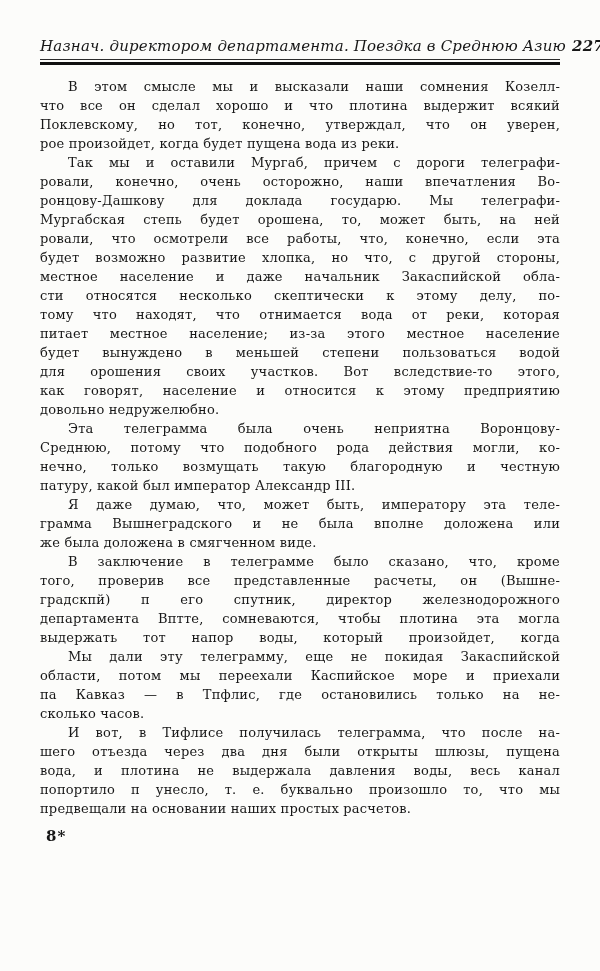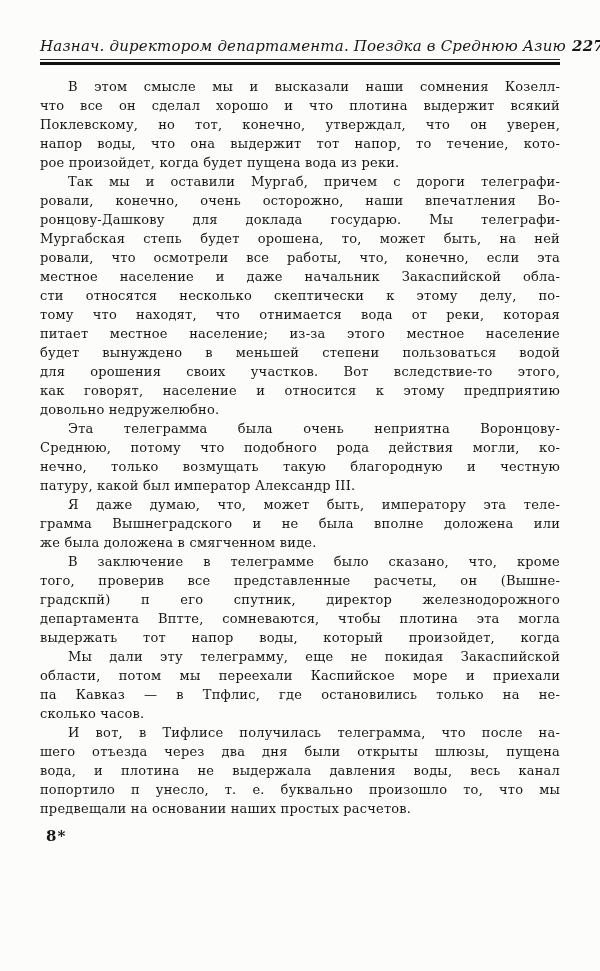--- a/index.html
+++ b/index.html
@@ -73,29 +73,29 @@
     <span>Назнач. директором департамента. Поездка в Среднюю Азию</span><span class="pagenum">227</span>
   </div>
 
   <div class="header-rule"></div>
 
   <div class="page-body">
       <div class="para">
         <div class="line first">В этом смысле мы и высказали наши сомнения Козелл-</div>
         <div class="line">что все он сделал хорошо и что плотина выдержит всякий</div>
         <div class="line">Поклевскому, но тот, конечно, утверждал, что он уверен,</div>
-        <div class="line">напор воды, что она выдержит тот напор, то течение, кото-</div>
         <div class="line last">рое произойдет, когда будет пущена вода из реки.</div>
       </div>
       <div class="para">
         <div class="line first">Так мы и оставили Мургаб, причем с дороги телеграфи-</div>
         <div class="line">ровали, конечно, очень осторожно, наши впечатления Во-</div>
         <div class="line">ронцову-Дашкову для доклада государю. Мы телеграфи-</div>
         <div class="line">Мургабская степь будет орошена, то, может быть, на ней</div>
         <div class="line">ровали, что осмотрели все работы, что, конечно, если эта</div>
+        <div class="line">будет возможно развитие хлопка, но что, с другой стороны,</div>
         <div class="line">местное население и даже начальник Закаспийской обла-</div>
         <div class="line">сти относятся несколько скептически к этому делу, по-</div>
         <div class="line">тому что находят, что отнимается вода от реки, которая</div>
         <div class="line">питает местное население; из-за этого местное население</div>
         <div class="line">будет вынуждено в меньшей степени пользоваться водой</div>
         <div class="line">для орошения своих участков. Вот вследствие-то этого,</div>
         <div class="line">как говорят, население и относится к этому предприятию</div>
         <div class="line last">довольно недружелюбно.</div>
       </div>
       <div class="para">

